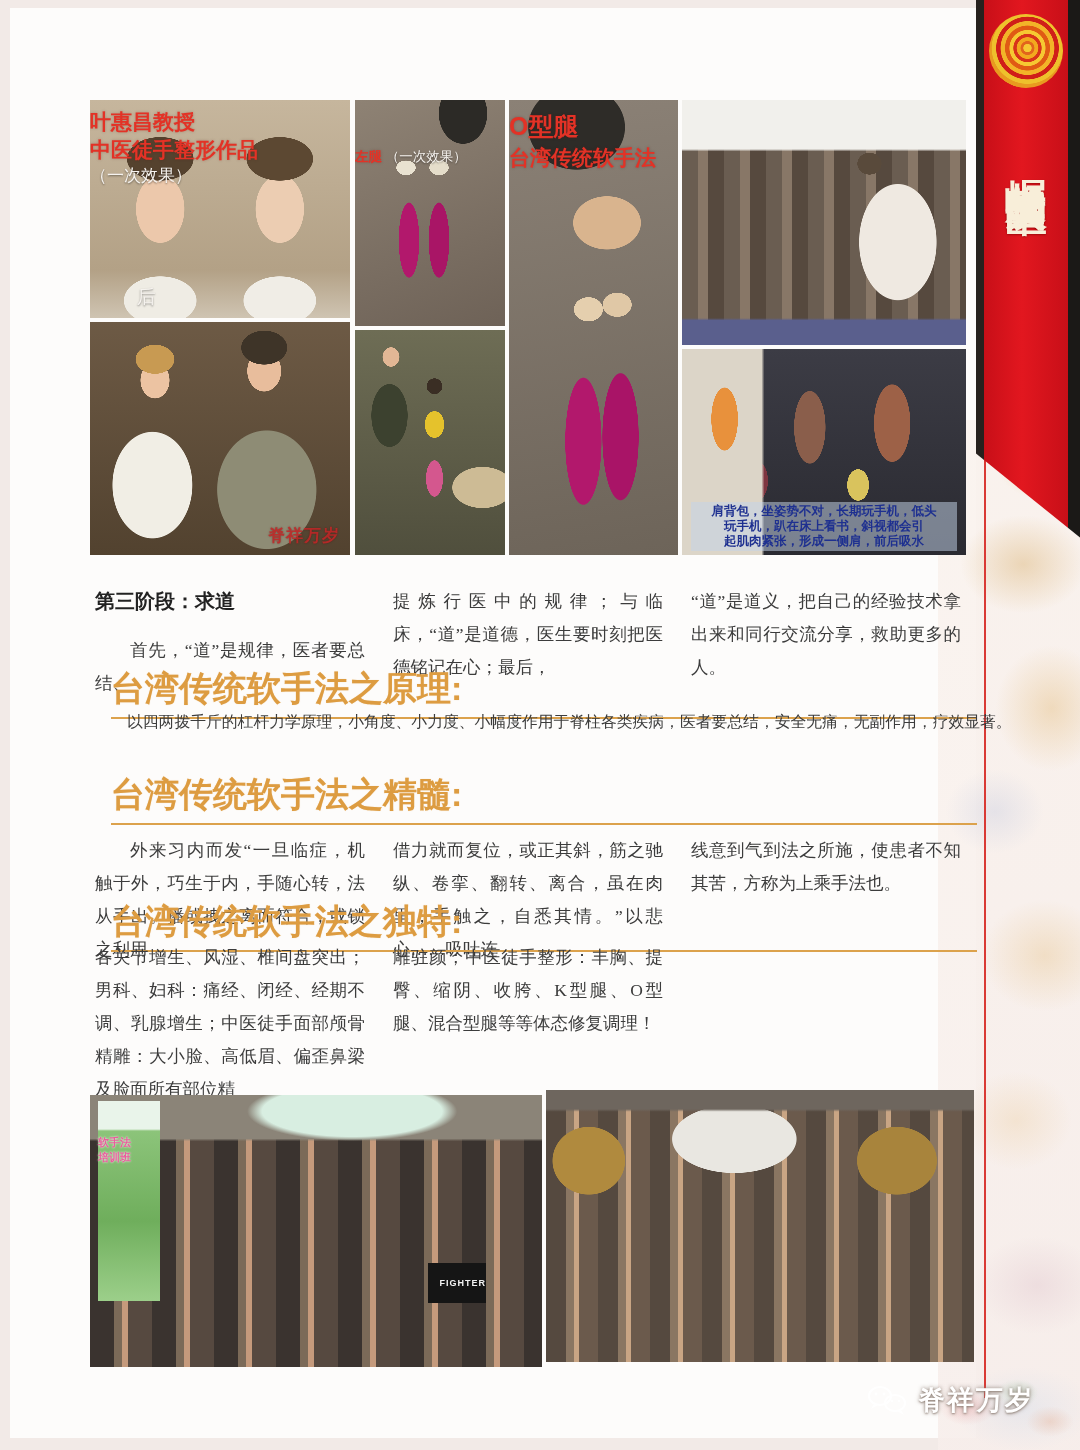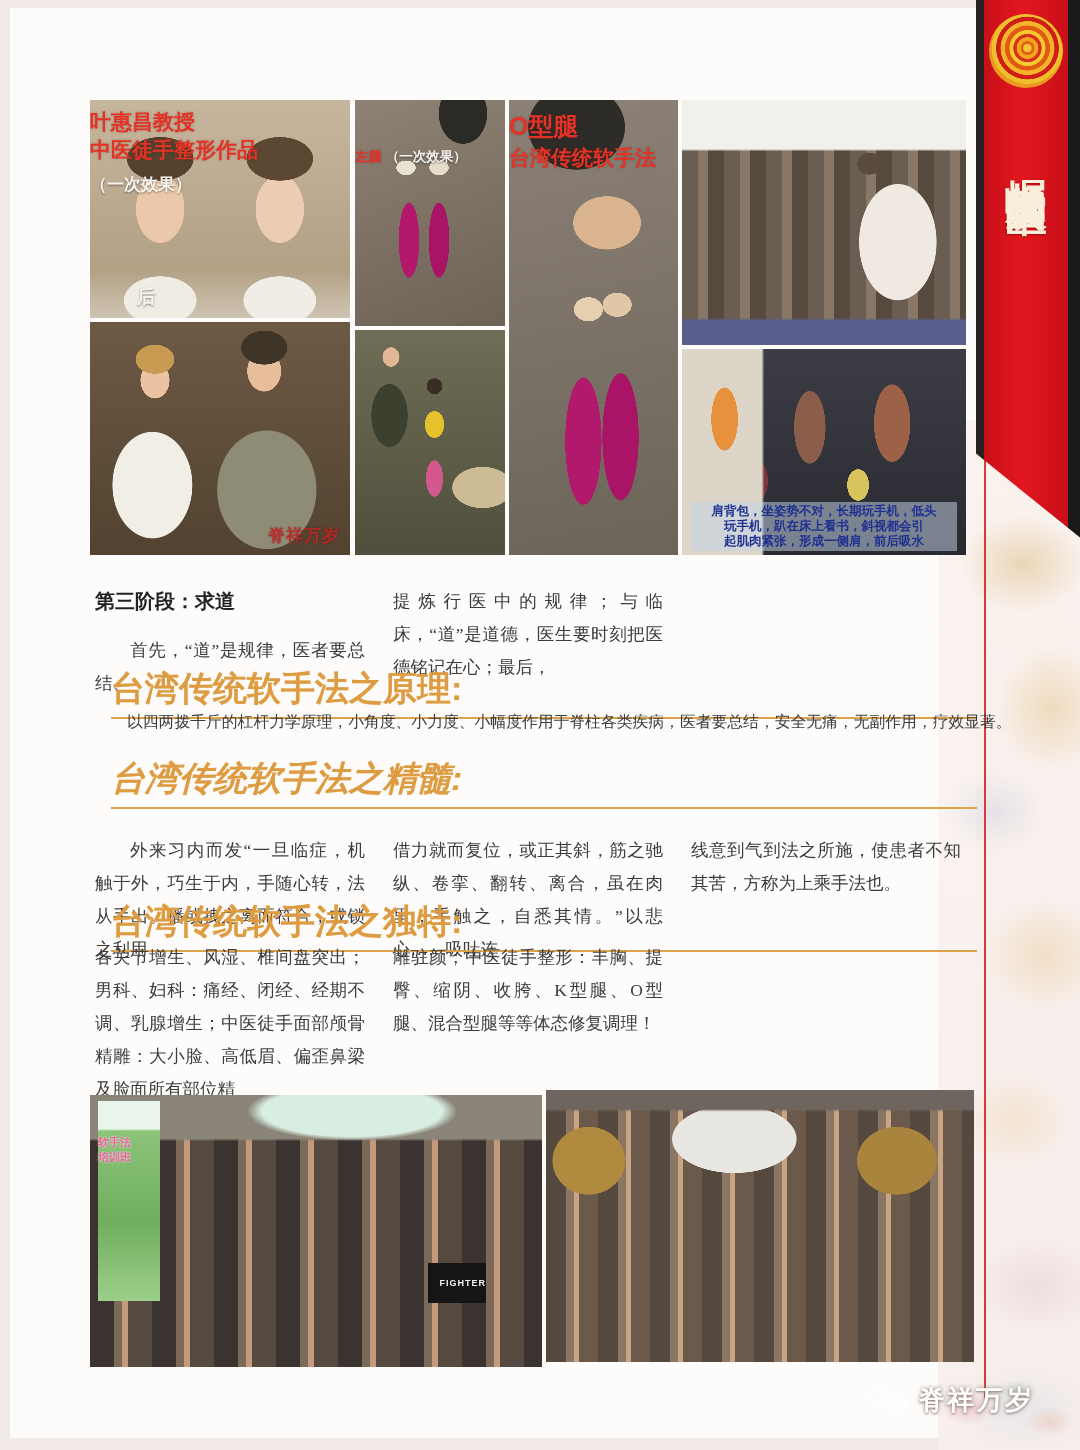--- a/index.html
+++ b/index.html
@@ -65,21 +65,21 @@
     writing-mode:vertical-rl;
     font-family:"Liberation Serif","DejaVu Serif",serif;
     font-size:42px; line-height:46px; font-weight:700;
     color:#f8eed9; letter-spacing:3px;
     text-shadow:0 1px 2px rgba(120,0,0,.55);
   }
   
   .ph { position:absolute; overflow:hidden; background:#cfc6b8; }
   .ph .ov { position:absolute; width:100%; font-family:"Liberation Sans","DejaVu Sans",sans-serif; }
   .ov-red   { color:#e33226; font-weight:700; text-shadow:0 0 3px rgba(80,0,0,.25); }
-  .ov-white { color:#f6f3ef; font-weight:700; text-shadow:0 1px 2px rgba(0,0,0,.45);margin-top:9px; }
+  .ov-white { color:#f6f3ef; font-weight:400; text-shadow:0 1px 2px rgba(0,0,0,.45); }
 
   .ph-face {
     left:90px; top:100px; width:260px; height:218px;
     background:
       radial-gradient(55px 36px at 27% 27%, #55422e 60%, transparent 61%),
       radial-gradient(55px 36px at 73% 27%, #5c4832 60%, transparent 61%),
       radial-gradient(40px 56px at 27% 50%, #ecc8ab 60%, transparent 61%),
       radial-gradient(40px 56px at 73% 50%, #eccdb2 60%, transparent 61%),
       radial-gradient(60px 40px at 27% 92%, #efece4 60%, transparent 61%),
       radial-gradient(60px 40px at 73% 92%, #f0ede6 60%, transparent 61%),
@@ -276,26 +276,29 @@
 </div>
 
 <div class="cols" style="top:585px;">
   <div class="col">
     <div class="stage-head">第三阶段：求道</div>
     <div class="indent">首先，“道”是规律，医者要总结、</div>
   </div>
   <div class="col">
     <span>提炼行医中的规律；与临床，“道”是道德，医生要时刻把医德铭记在心；最后，</span>
   </div>
+  <div class="col">
+    <span>“道”是道义，把自己的经验技术拿出来和同行交流分享，救助更多的人。</span>
+  </div>
 </div>
 
 <div class="sec-head" style="top:666px;">台湾传统软手法之原理:</div>
 <div class="principle-body">以四两拨千斤的杠杆力学原理，小角度、小力度、小幅度作用于脊柱各类疾病，医者要总结，安全无痛，无副作用，疗效显著。</div>
 
-<div class="sec-head" style="top:756px;font-style:italic;">台湾传统软手法之精髓:</div>
+<div class="sec-head" style="top:772px;">台湾传统软手法之精髓:</div>
 <div class="cols" style="top:834px;">
   <div class="col indent">外来习内而发“一旦临症，机触于外，巧生于内，手随心转，法从手出。播或拽之离而符合，或锁之利用</div>
   <div class="col">借力就而复位，或正其斜，筋之驰纵、卷挛、翻转、离合，虽在肉里，手触之，自悉其情。”以悲心……吸吐连</div>
   <div class="col">线意到气到法之所施，使患者不知其苦，方称为上乘手法也。</div>
 </div>
 
 <div class="sec-head" style="top:899px;">台湾传统软手法之独特:</div>
 <div class="cols" style="top:941px;">
   <div class="col">各关节增生、风湿、椎间盘突出；男科、妇科：痛经、闭经、经期不调、乳腺增生；中医徒手面部颅骨精雕：大小脸、高低眉、偏歪鼻梁及脸面所有部位精</div>
   <div class="col">雕驻颜；中医徒手整形：丰胸、提臀、缩阴、收胯、K型腿、O型腿、混合型腿等等体态修复调理！</div>

